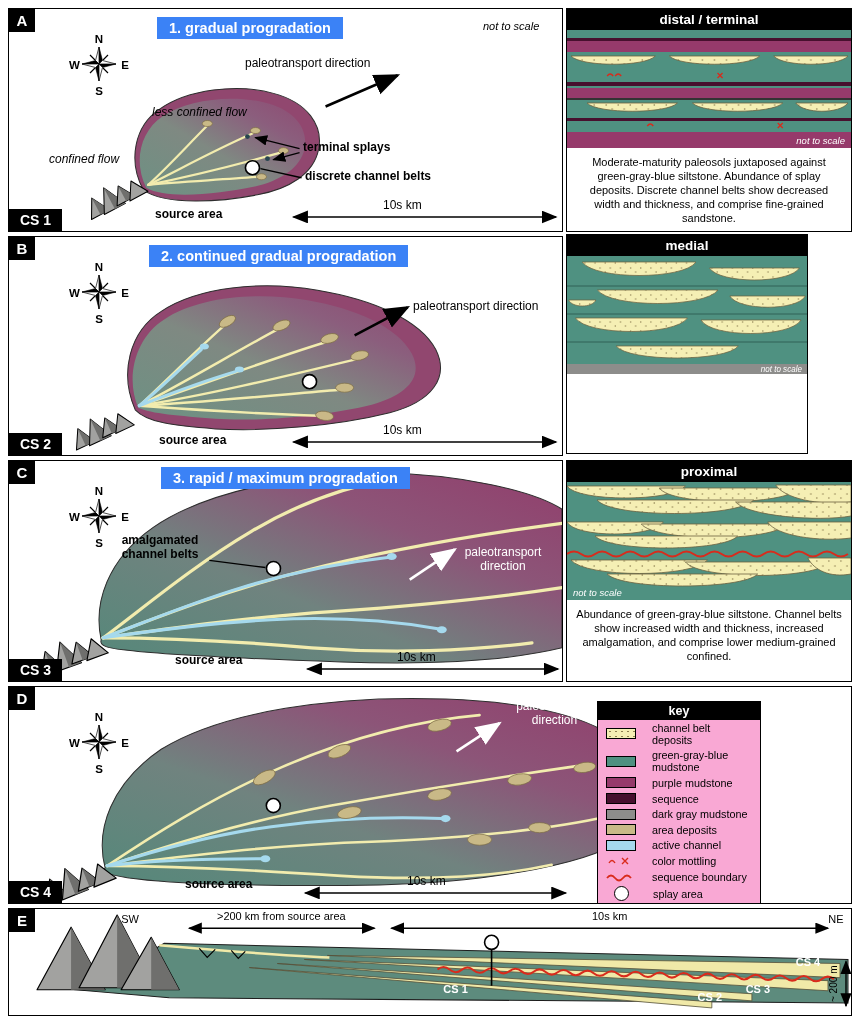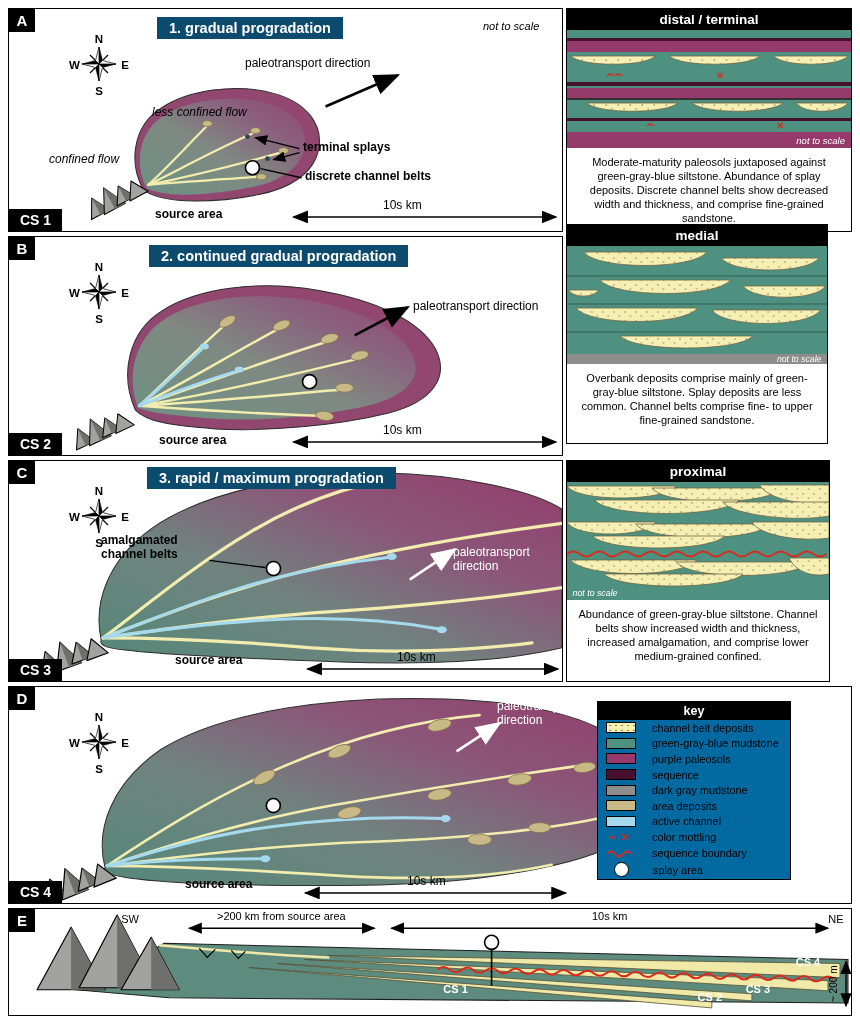--- a/index.html
+++ b/index.html
@@ -2,40 +2,40 @@
 <html><head>
 <meta charset="utf-8">
 <style>
   html,body{margin:0;padding:0;background:#fff}
   #fig{position:relative;width:860px;height:1024px;background:#fff;color:#000;
        font-family:"Liberation Sans","DejaVu Sans",sans-serif}
   .panel{position:absolute;border:1.5px solid #000;background:#fff;box-sizing:border-box;overflow:hidden}
   .lay{position:absolute;left:0;top:0;width:100%;height:100%;display:block}
   .letter-box{position:absolute;left:0;top:0;width:26px;height:23px;background:#000;color:#fff;
       font-weight:bold;font-size:15px;display:flex;align-items:center;justify-content:center;z-index:6}
-  .title-box{position:absolute;background:#0c4a6e;color:#fff;font-weight:bold;font-size:14.5px;
+  .title-box{position:absolute;background:#3b82f6;color:#fff;font-weight:bold;font-size:14.5px;
       padding:3px 12px;z-index:5;white-space:nowrap}
   .cs-box{position:absolute;left:0;bottom:0;background:#000;color:#fff;font-weight:bold;
       font-size:14px;padding:3px 11px;z-index:5}
   .lbl{position:absolute;font-size:12px;line-height:1.18;z-index:4}
-  .b{font-weight:bold}.i{font-style:italic}.w{color:#fff}.ctr{}
+  .b{font-weight:bold}.i{font-style:italic}.w{color:#fff}.ctr{text-align:center}
   .nts{position:absolute;font-style:italic;font-size:11px;z-index:4}
   .col-header{background:#000;color:#fff;font-weight:bold;font-size:13.5px;text-align:center;padding:3px 0}
   .strat{width:100%;height:118px;display:block}
   .desc{font-size:11px;line-height:1.28;text-align:center;padding:7px 9px 0}
   
   .compass{position:absolute;width:64px;height:64px;z-index:4}
   .compass span{position:absolute;font-weight:bold;font-size:11.5px}
   .cN{left:50%;top:0;transform:translateX(-50%)}
   .cS{left:50%;bottom:0;transform:translateX(-50%)}
   .cW{left:2px;top:50%;transform:translateY(-50%)}
   .cE{right:2px;top:50%;transform:translateY(-50%)}
   .cstar{position:absolute;left:14px;top:13px}
   
-  .keybox{position:absolute;width:194px;background:#0369a1;border:1.5px solid #000;z-index:7;box-sizing:border-box}
+  .keybox{position:absolute;width:164px;background:#f9a8d4;border:1.5px solid #000;z-index:7;box-sizing:border-box}
   .keyhdr{background:#000;color:#fff;font-weight:bold;text-align:center;font-size:12.5px;padding:2px 0}
   .keyrow{display:flex;align-items:center;gap:16px;padding:1.8px 8px;font-size:10.8px}
   .sw{width:30px;height:11px;border:1px solid #000;flex:none;box-sizing:border-box}
   .sw-cb{background:#f5efb4;background-image:radial-gradient(#8f8152 0.7px,transparent 0.9px);background-size:6px 5px}
   .sw-gn{background:#4f9181}
   .sw-pu{background:#963a6b}
   .sw-pa{background:#47102e}
   .sw-gr{background:#8d8d8b}
   .sw-sp{background:#c9b987}
   .sw-ac{background:#a5d9ed}
@@ -225,39 +225,38 @@
           <use href="#cstarG"></use>
         </svg>
     </div>
     <div class="title-box" style="left:140px;top:8px">2. continued gradual progradation</div>
     <div class="lbl" style="left:404px;top:62px">paleotransport direction</div>
     <div class="lbl b" style="left:150px;top:196px">source area</div>
     <div class="lbl" style="left:374px;top:186px">10s km</div>
     <div class="cs-box">CS 2</div>
   </div>
 
-  <div class="panel" style="left:566px;top:224px;width:262px;height:220px">
+  <div class="panel" style="left:566px;top:234px;width:242px;height:220px">
     <div class="col-header">medial</div>
     <svg class="strat" viewBox="0 0 283 118" preserveAspectRatio="none">
       <rect width="283" height="118" fill="#4f9181"></rect>
       <line x1="0" y1="30" x2="283" y2="30" stroke="#2f5d53"></line>
       <line x1="0" y1="58" x2="283" y2="58" stroke="#2f5d53"></line>
       <line x1="0" y1="86" x2="283" y2="86" stroke="#2f5d53"></line>
       <path class="lens" d="M18,6 L152,6 C138,24 32,24 18,6 Z"></path>
       <path class="lens" d="M168,12 L274,12 C262,28 180,28 168,12 Z"></path>
       <path class="lens" d="M36,34 L178,34 C163,52 51,52 36,34 Z"></path>
       <path class="lens" d="M192,40 L281,40 C272,55 202,55 192,40 Z"></path>
       <path class="lens" d="M2,44 L34,44 C30,52 6,52 2,44 Z"></path>
       <path class="lens" d="M10,62 L142,62 C128,80 24,80 10,62 Z"></path>
       <path class="lens" d="M158,64 L276,64 C263,82 170,82 158,64 Z"></path>
       <path class="lens" d="M58,90 L202,90 C188,106 72,106 58,90 Z"></path>
       <rect y="108" width="283" height="10" fill="#8d8d8b"></rect>
       <text x="277" y="116" text-anchor="end" class="nts-svg">not to scale</text>
     </svg>
-    <div class="desc">Overbank deposits comprise mainly of green-gray-blue siltstone. Splay deposits are less common. Channel belts comprise fine- to upper fine-grained sandstone.</div>
   </div>
 
   <div class="panel" style="left:8px;top:460px;width:555px;height:222px">
     <svg class="lay" viewBox="0 0 552 219" preserveAspectRatio="none">
       <path d="M92,178 C84,142 98,98 144,66 C198,29 292,12 372,12 C452,13 524,30 552,48 L552,186 C498,199 420,203 332,200 C244,197 152,193 114,188 C98,186 90,184 92,178 Z" fill="url(#gFanBig)" stroke="#2e2e2e" stroke-width="1"></path>
       <g class="chy" stroke-width="3.2">
         <path d="M94,176 C132,148 184,104 242,70 C284,45 334,26 384,17"></path>
         <path d="M94,176 C142,158 212,130 292,110 C364,92 462,74 552,62"></path>
         <path d="M94,176 C152,168 232,156 322,150 C422,143 500,134 552,126"></path>
         <path d="M94,176 C142,176 222,179 302,186 C382,192 462,189 522,181"></path>
@@ -277,29 +276,29 @@
     <div class="letter-box">C</div>
     <div class="compass" style="left:58px;top:24px">
       <span class="cN">N</span>
       <span class="cS">S</span>
       <span class="cW">W</span>
       <span class="cE">E</span>
       <svg class="cstar" width="36" height="36" viewBox="0 0 36 36">
           <use href="#cstarG"></use>
         </svg>
     </div>
-    <div class="title-box" style="left:138px;top:6px">3. rapid / maximum progradation</div>
+    <div class="title-box" style="left:152px;top:6px">3. rapid / maximum progradation</div>
     <div class="lbl b ctr" style="left:92px;top:72px;width:118px">amalgamated channel belts</div>
     <div class="lbl w ctr" style="left:444px;top:84px;width:100px">paleotransport direction</div>
     <div class="lbl b" style="left:166px;top:192px">source area</div>
     <div class="lbl" style="left:388px;top:189px">10s km</div>
     <div class="cs-box">CS 3</div>
   </div>
 
-  <div class="panel" style="left:566px;top:460px;width:264px;height:222px">
+  <div class="panel" style="left:566px;top:460px;width:286px;height:222px">
     <div class="col-header">proximal</div>
     <svg class="strat" viewBox="0 0 283 118" preserveAspectRatio="none">
       <rect width="283" height="118" fill="#4f9181"></rect>
       <path class="lens" d="M0,4 L118,4 C106,20 10,20 0,4 Z"></path>
       <path class="lens" d="M92,6 L232,6 C218,24 104,24 92,6 Z"></path>
       <path class="lens" d="M208,3 L283,3 L283,20 C250,24 216,16 208,3 Z"></path>
       <path class="lens" d="M30,18 L186,18 C170,36 44,36 30,18 Z"></path>
       <path class="lens" d="M168,20 L283,20 L283,34 C250,40 180,34 168,20 Z"></path>
       <path class="lens" d="M0,40 L96,40 C86,56 8,56 0,40 Z"></path>
       <path class="lens" d="M74,42 L220,42 C205,60 88,60 74,42 Z"></path>
@@ -366,21 +365,21 @@
       <div class="keyrow">
           <span class="sw sw-cb"></span>
           <span>channel belt deposits</span>
         </div>
       <div class="keyrow">
           <span class="sw sw-gn"></span>
           <span>green-gray-blue mudstone</span>
         </div>
       <div class="keyrow">
           <span class="sw sw-pu"></span>
-          <span>purple paleosols</span>
+          <span>purple mudstone</span>
         </div>
       <div class="keyrow">
           <span class="sw sw-pa"></span>
           <span>sequence</span>
         </div>
       <div class="keyrow">
           <span class="sw sw-gr"></span>
           <span>dark gray mudstone</span>
         </div>
       <div class="keyrow">

